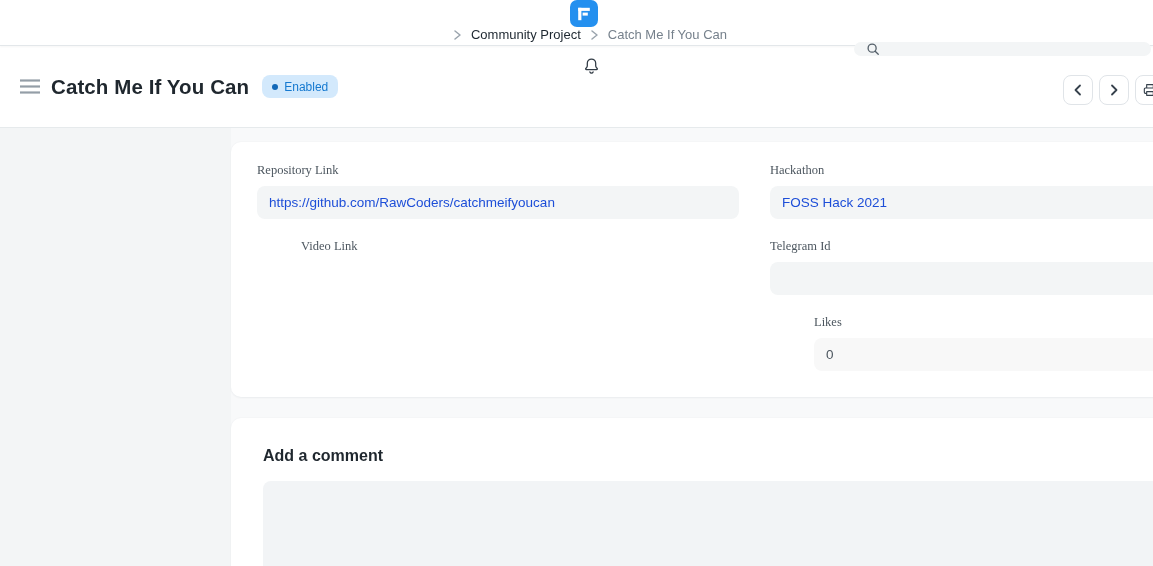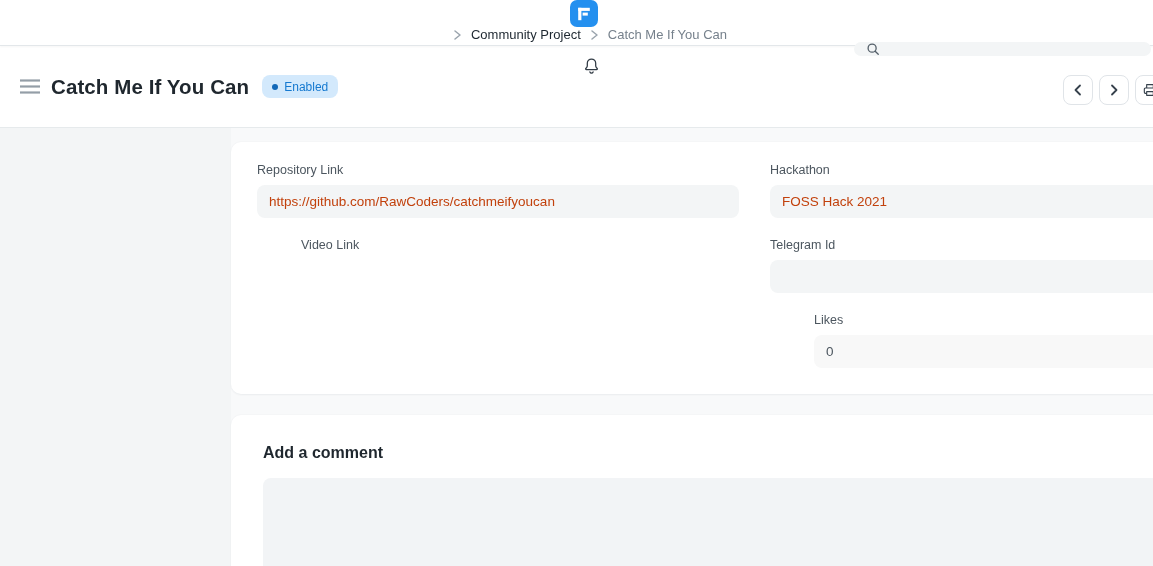--- a/index.html
+++ b/index.html
@@ -83,25 +83,25 @@
 
   .card {
     width: 1048px; background: #ffffff; border-radius: 10px;
     box-shadow: 0 0.5px 2px rgba(25,39,52,0.06);
   }
   .card.section-card { margin-top: 14px; padding: 21px 26px 26px 26px; }
   .field-grid { display: grid; grid-template-columns: 482px 482px; column-gap: 31px; align-items: start; }
 
   .field-row { margin-bottom: 20px; }
   .field-row:last-child { margin-bottom: 0; margin-left: 44px; }
-  .field-label { font-size: 12.5px; color: #4c565f; margin-bottom: 8px; display: block; }
+  .field-label { font-size: 12.5px; color: #4c565f; margin-bottom: 8px; display: block; font-family: Liberation Serif, serif; }
   .field-input {
     width: 100%; height: 33px;
     background: #f3f5f6; border: none; border-radius: 8px;
-    padding: 0 12px; font-size: 13.5px; color: #c2410c;
+    padding: 0 12px; font-size: 13.5px; color: #1d4ed8;
     font-family: "Liberation Sans", sans-serif;
     outline: none;
   }
   .field-input.readonly { background: #f8f8f8; color: #4c565f; }
 
   .card.comment-card { margin-top: 21px; padding: 29px 32px; }
   .comment-heading { font-size: 16px; font-weight: 700; color: #1f272e; }
   .comment-box {
     margin-top: 16px; width: 984px; height: 230px;
     background: #f2f4f6; border: none; border-radius: 8px;

